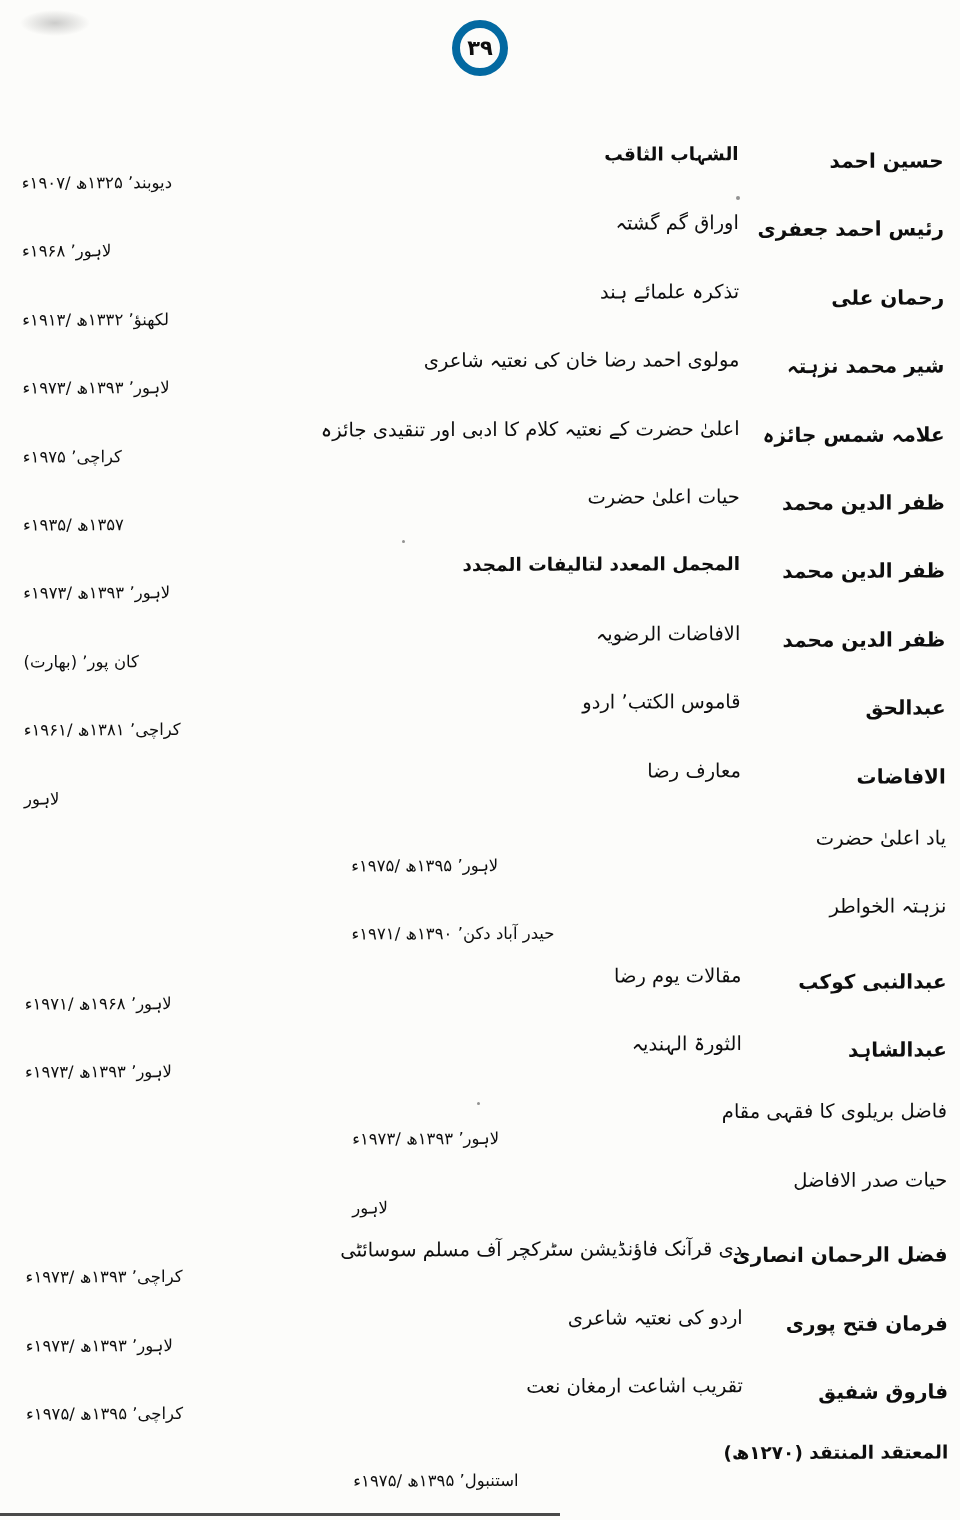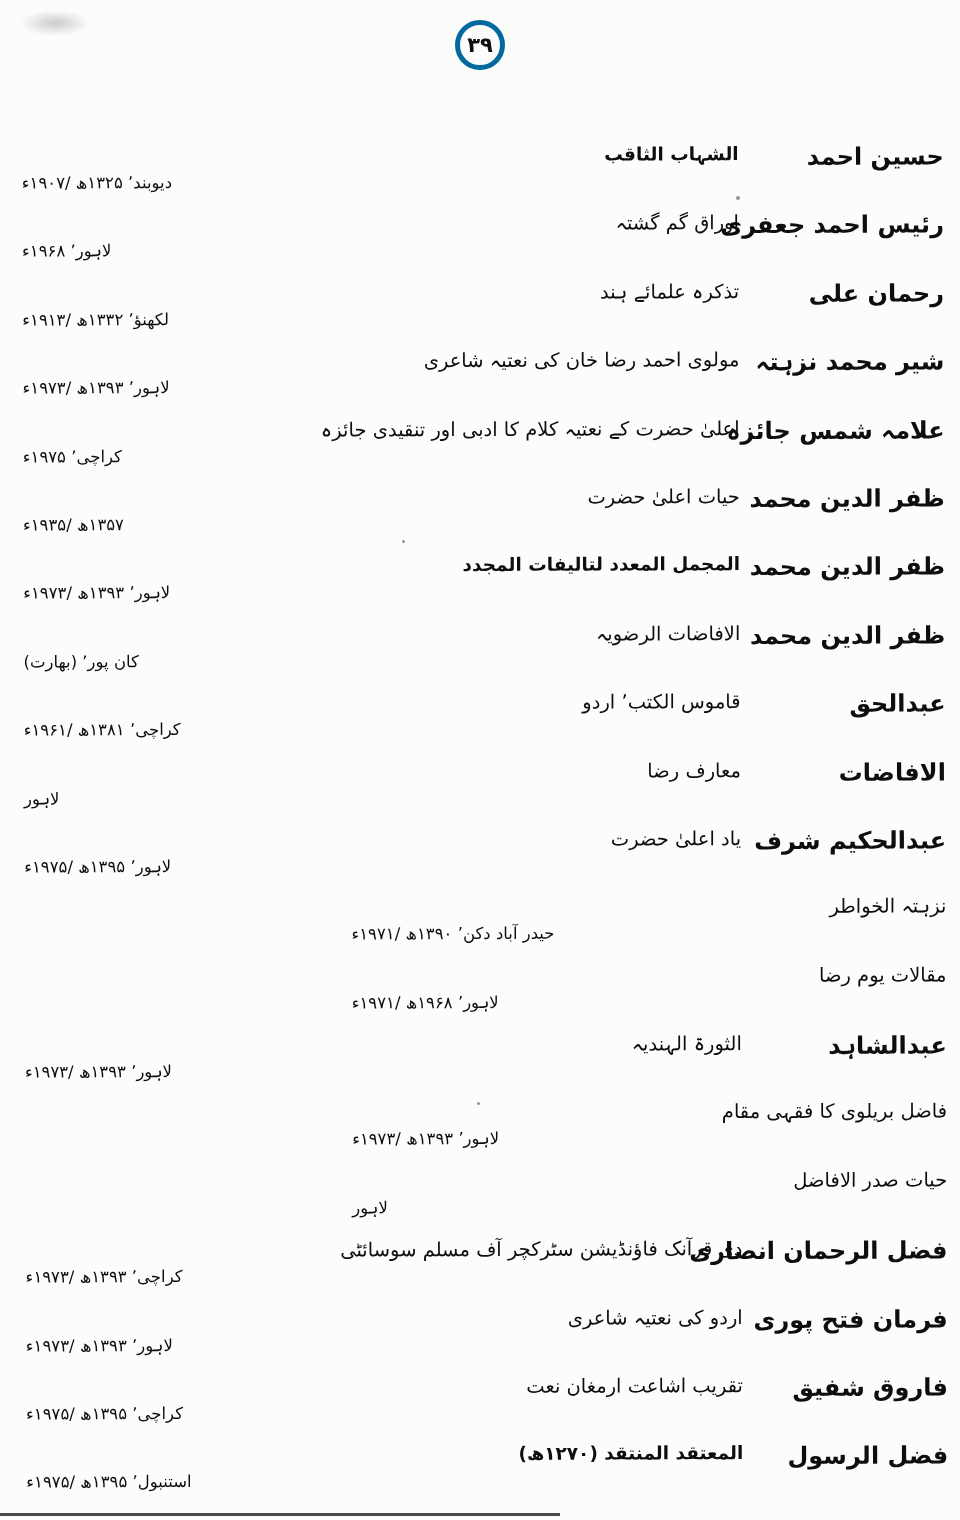--- a/index.html
+++ b/index.html
@@ -10,41 +10,42 @@
     background:#fcfcfa;
     color:#0e0e0e;
     font-family:"DejaVu Sans",sans-serif;
     direction:rtl;
     overflow:hidden;
   }
   .page-number{
     position:absolute;top:20px;left:50%;
     transform:translateX(-50%);
     width:40px;height:40px;
-    border:5px solid #0369a1;border-radius:50%;
+    border:8px solid #0369a1;border-radius:50%;
     display:flex;align-items:center;justify-content:center;
     font-size:21px;font-weight:bold;
     letter-spacing:-1px;
   }
   .bib-list{
     position:absolute;top:136px;right:0;left:0;
     padding:0 14px;
     transform:rotate(-0.2deg);
   }
   .row{
     display:grid;
     grid-template-columns:205px 400px 1fr; 
     align-items:start;
     height:68.4px;
   }
   .author{
-    font-size:24px;
+    font-size:20px;
     padding-top:8px;
     white-space:nowrap;
     font-weight:bold;
+    margin-top:6px;
   }
   .title{
     font-size:19.5px;
     padding-top:8px;
     white-space:nowrap;
     overflow:visible;
   }
   .title.naskh{
     font-weight:bold;
     font-size:18.5px;
@@ -134,31 +135,31 @@
       <div class="pub">کراچی’ ۱۳۸۱ھ /۱۹۶۱ء</div>
     </div>
 
     <div class="row">
       <div class="author">الافاضات</div>
       <div class="title">معارف رضا</div>
       <div class="pub">لاہور</div>
     </div>
 
     <div class="row">
-      <div class="author">عبدالحکیم شرف</div>
       <div class="title">یاد اعلیٰ حضرت</div>
       <div class="pub">لاہور’ ۱۳۹۵ھ /۱۹۷۵ء</div>
     </div>
 
     <div class="row">
       <div class="title">نزہتہ الخواطر</div>
       <div class="pub">حیدر آباد دکن’ ۱۳۹۰ھ /۱۹۷۱ء</div>
     </div>
 
     <div class="row">
+      <div class="author">عبدالنبی کوکب</div>
       <div class="title">مقالات یوم رضا</div>
       <div class="pub">لاہور’ ۱۹۶۸ھ /۱۹۷۱ء</div>
     </div>
 
     <div class="row">
       <div class="author">عبدالشاہد</div>
       <div class="title">الثورۃ الہندیہ</div>
       <div class="pub">لاہور’ ۱۳۹۳ھ /۱۹۷۳ء</div>
     </div>
 
@@ -184,21 +185,20 @@
       <div class="pub">لاہور’ ۱۳۹۳ھ /۱۹۷۳ء</div>
     </div>
 
     <div class="row">
       <div class="author">فاروق شفیق</div>
       <div class="title">تقریب اشاعت ارمغان نعت</div>
       <div class="pub">کراچی’ ۱۳۹۵ھ /۱۹۷۵ء</div>
     </div>
 
     <div class="row">
-      <div class="author">فضل الرسول</div>
       <div class="title naskh">المعتقد المنتقد (۱۲۷۰ھ)</div>
       <div class="pub">استنبول’ ۱۳۹۵ھ /۱۹۷۵ء</div>
     </div>
 
   </div>
 
   <span class="speck s1"></span>
   <span class="speck s2"></span>
   <span class="speck s3"></span>
   <div class="scan-line"></div>

